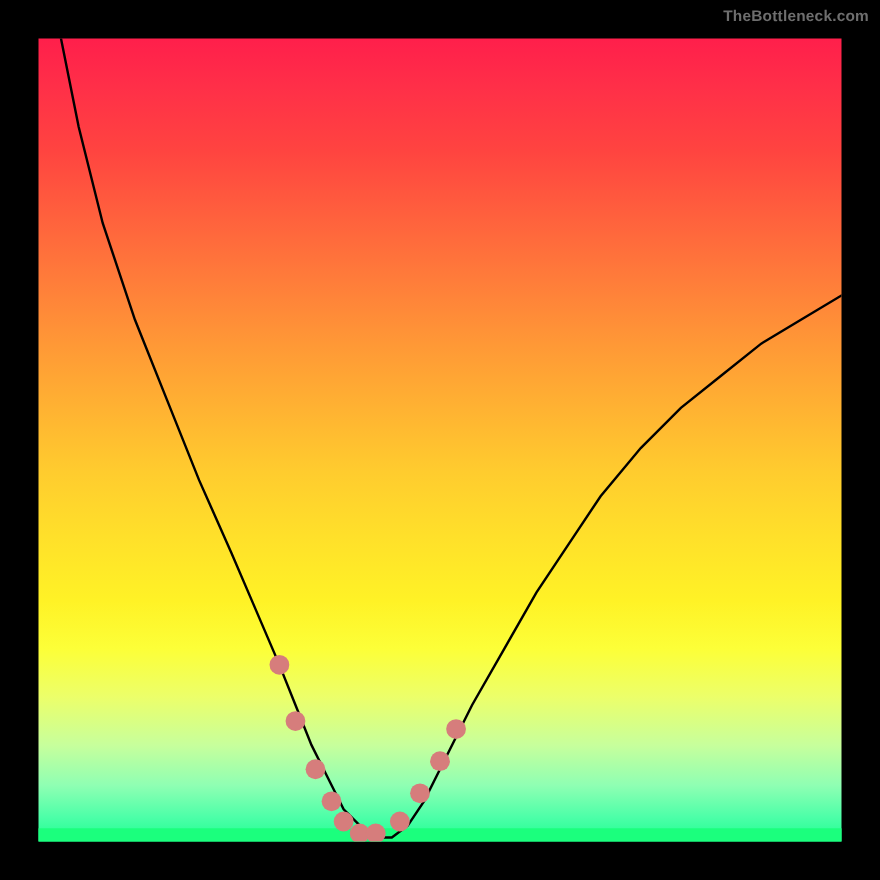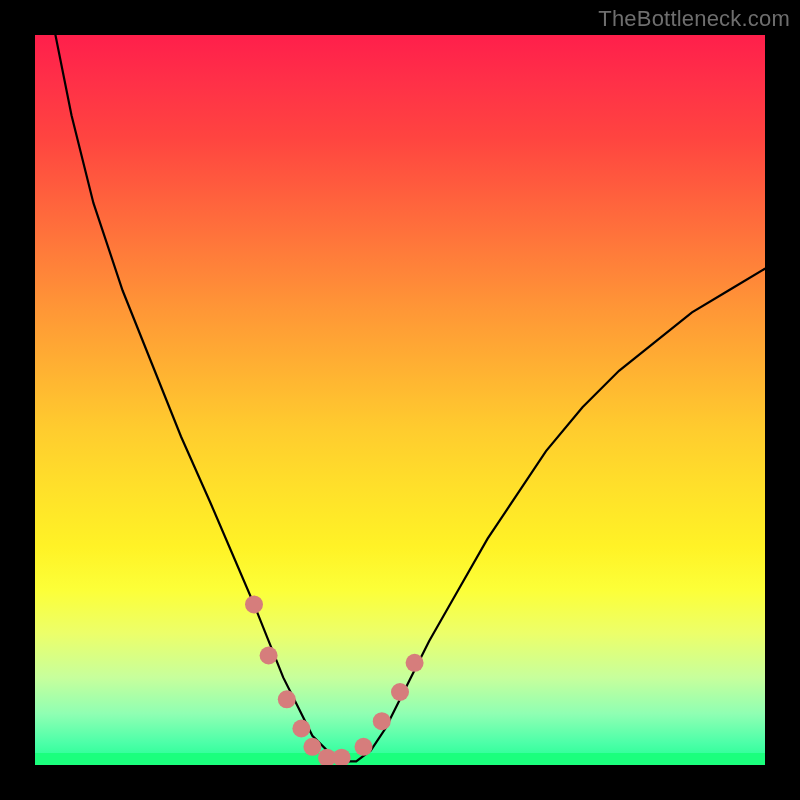--- a/index.html
+++ b/index.html
@@ -56,22 +56,23 @@
     left: 0;
     top: 0;
     width: 730px;
     height: 730px;
   }
   .watermark {
     position: absolute;
     top: 6px;
     right: 10px;
     color: #6e6e6e;
-    font-size: 22px;
+    font-size: 14px;
     letter-spacing: 0.2px;
+    font-weight: bold;
   }
 </style>
 </head>
 <body>
 
 <div class="outer">
   <div class="watermark">TheBottleneck.com</div>
 
   <div class="plot-area">
     <div class="green-solid"></div>

